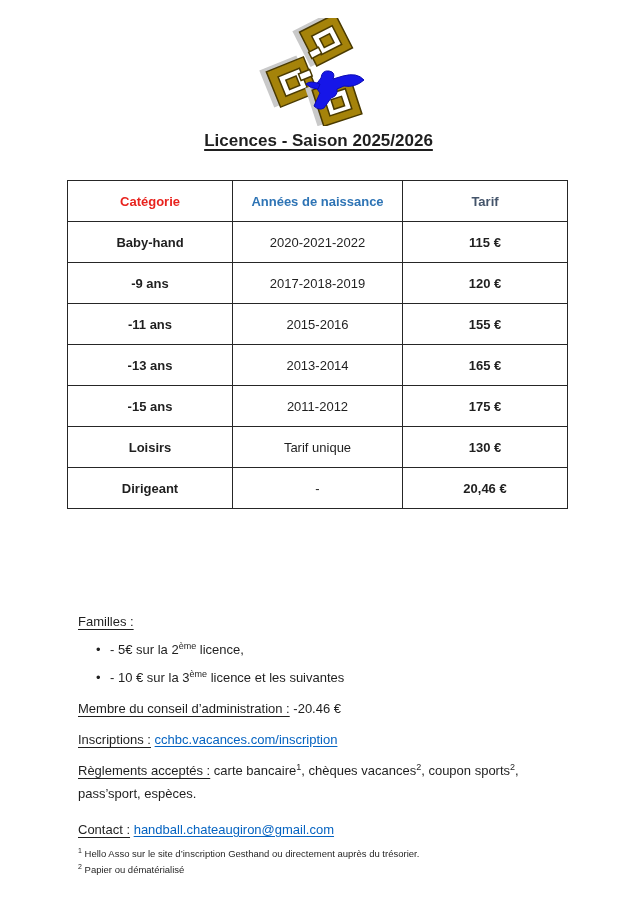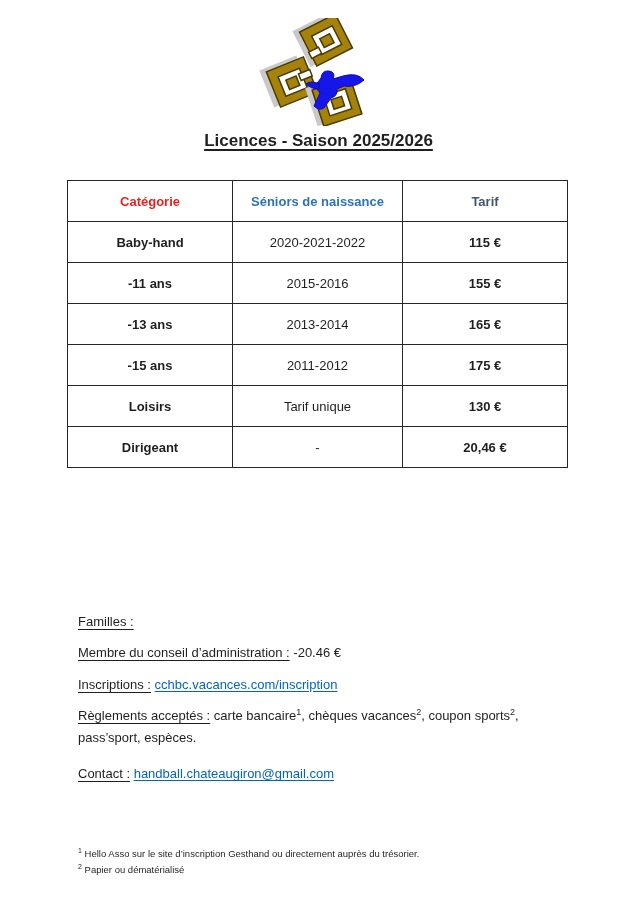--- a/index.html
+++ b/index.html
@@ -79,29 +79,34 @@
   </div>
 
   <div class="page-title">
     <span>Licences - Saison 2025/2026</span>
   </div>
 
   <table class="license-table">
     <thead>
       <tr>
         <th class="col-cat">Catégorie</th>
-        <th class="col-years">Séniors de naissance</th>
+        <th class="col-years">Années de naissance</th>
         <th class="col-tarif">Tarif</th>
       </tr>
     </thead>
     <tbody>
         <tr>
           <td class="cell-category">Baby-hand</td>
           <td class="cell-years">2020-2021-2022</td>
           <td class="cell-tarif">115 €</td>
+        </tr>
+        <tr>
+          <td class="cell-category">-9 ans</td>
+          <td class="cell-years">2017-2018-2019</td>
+          <td class="cell-tarif">120 €</td>
         </tr>
         <tr>
           <td class="cell-category">-11 ans</td>
           <td class="cell-years">2015-2016</td>
           <td class="cell-tarif">155 €</td>
         </tr>
         <tr>
           <td class="cell-category">-13 ans</td>
           <td class="cell-years">2013-2014</td>
           <td class="cell-tarif">165 €</td>
@@ -121,20 +126,28 @@
           <td class="cell-years">-</td>
           <td class="cell-tarif">20,46 €</td>
         </tr>
       </tbody>
   </table>
 
   <div class="below">
 
     <div class="block">
       <span class="ul-label">Familles :</span>
+      <div class="bullets">
+        <div class="bullet-line">
+          <span class="bullet-dot">•</span><span>- 5€ sur la 2</span><sup>ème</sup><span> licence,</span>
+        </div>
+        <div class="bullet-line">
+          <span class="bullet-dot">•</span><span>- 10 € sur la 3</span><sup>ème</sup><span> licence et les suivantes</span>
+        </div>
+      </div>
     </div>
 
     <div class="block">
       <span class="ul-label">Membre du conseil d’administration :</span><span> -20.46 €</span>
     </div>
 
     <div class="block">
       <span class="ul-label">Inscriptions :</span>
       <a class="doc-link">cchbc.vacances.com/inscription</a>
     </div>

